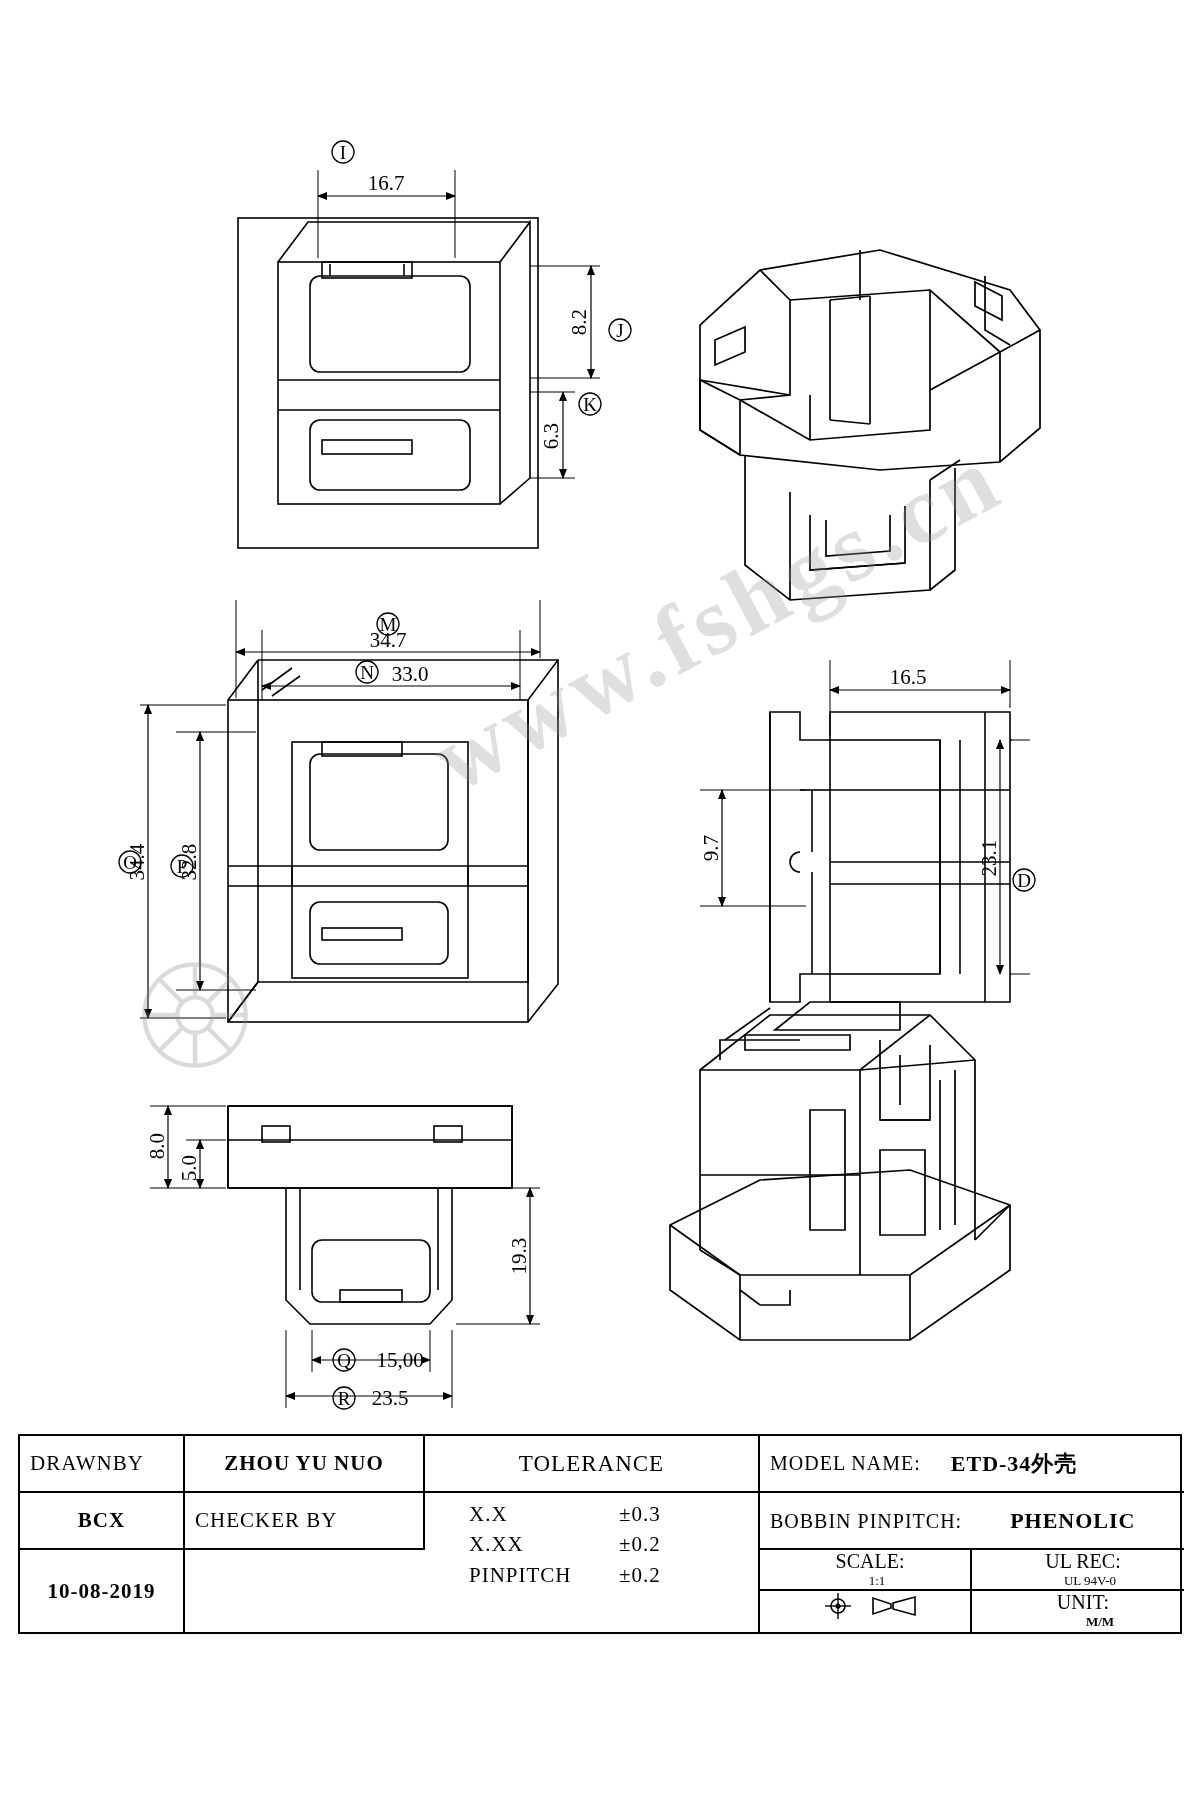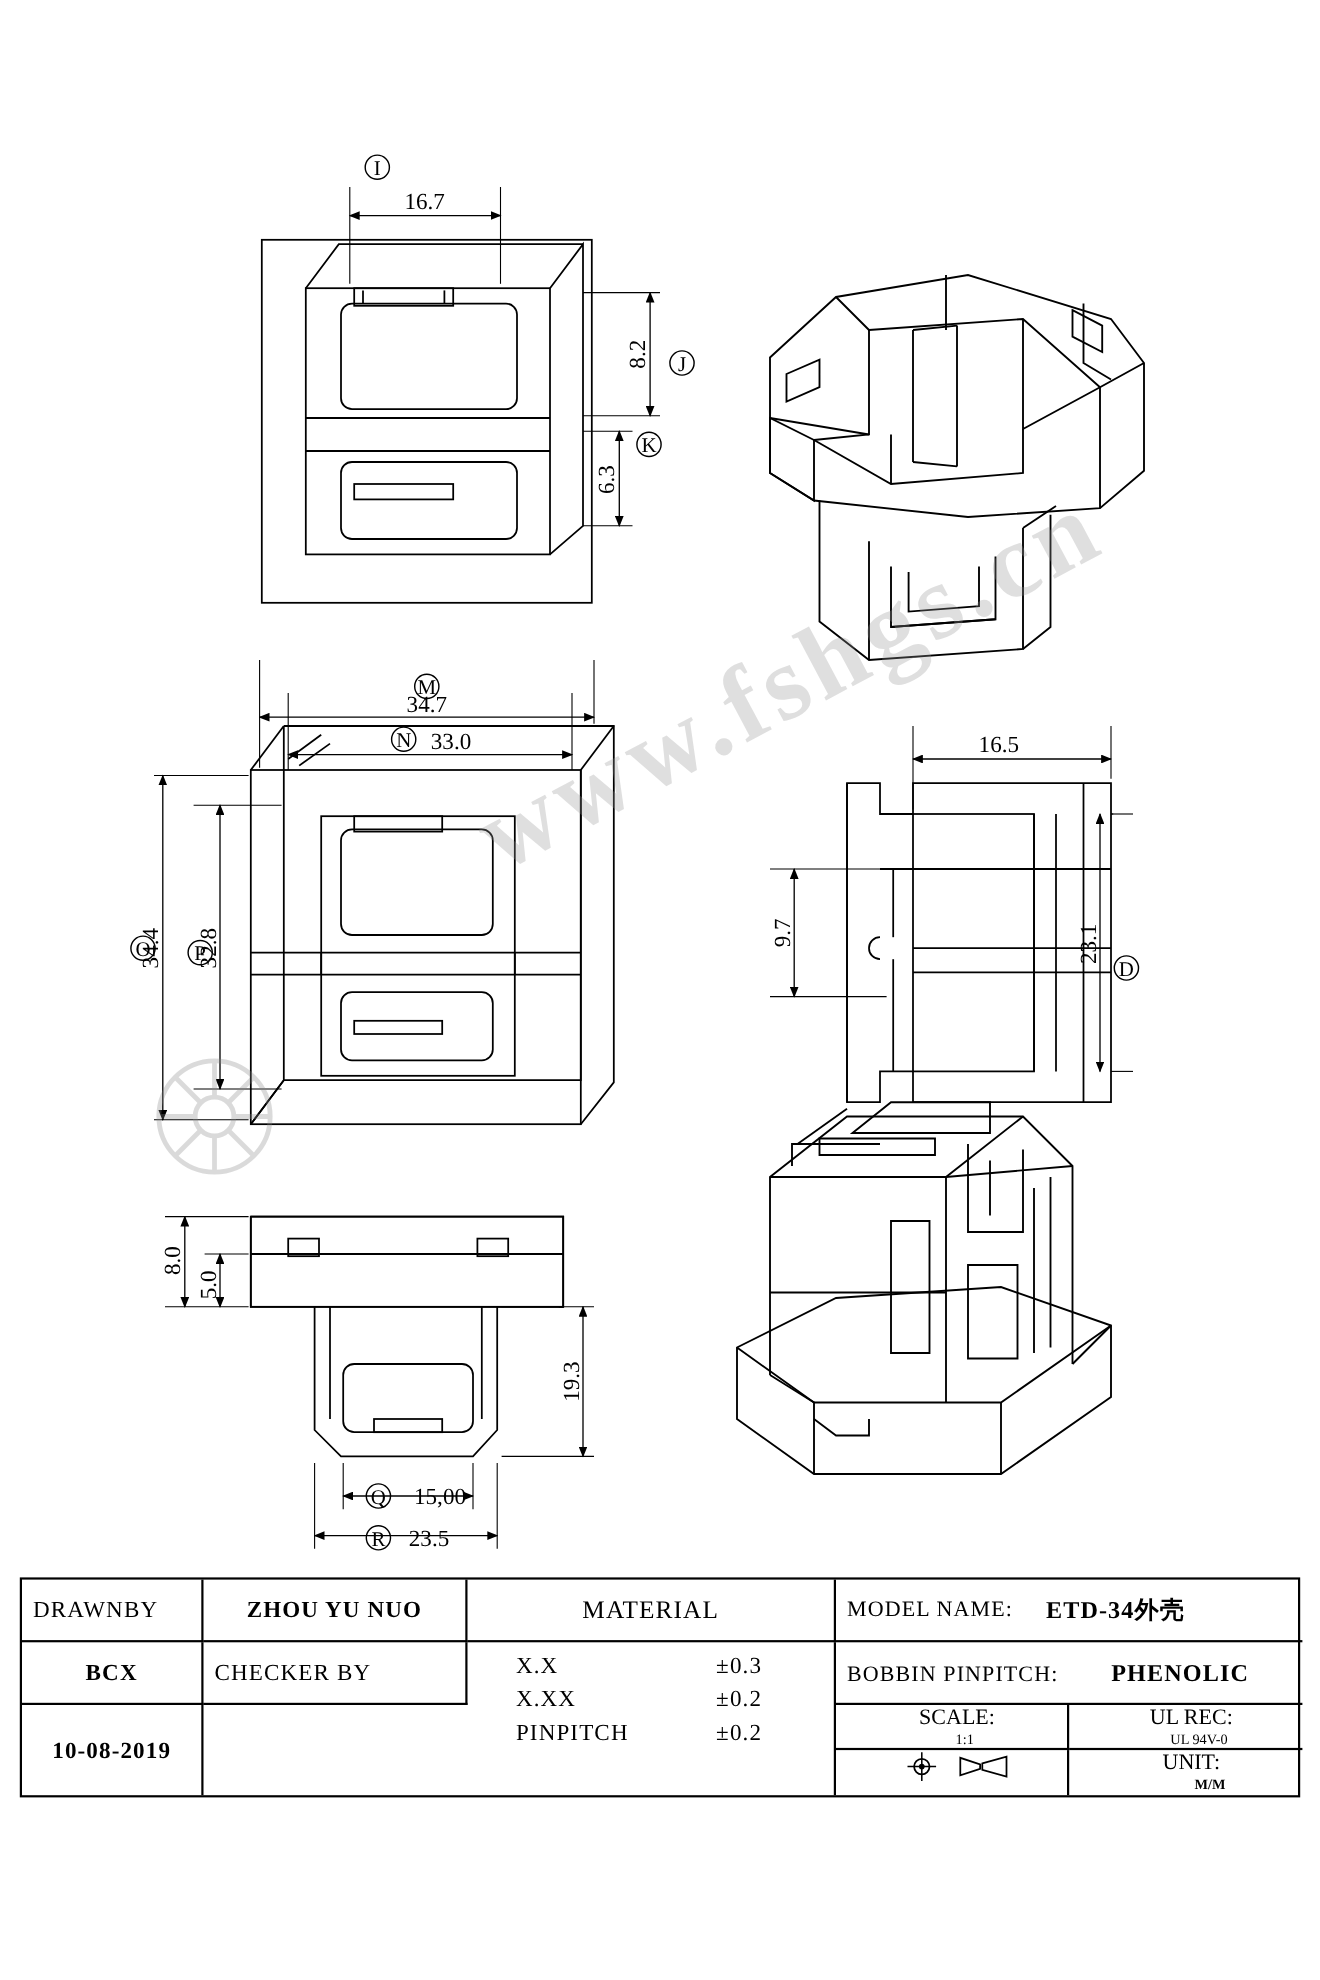--- a/index.html
+++ b/index.html
@@ -92,21 +92,20 @@
     padding: 6px 0 0 0;
     border-right: 2px solid #000;
     border-bottom: none;
     box-sizing: border-box;
   }
   .tol-row {
     display: flex;
     font-size: 21px;
     line-height: 1.45;
     padding-left: 44px;
-    gap: 32px;
   }
   .tol-name { width: 150px; letter-spacing: 1px; }
   .tol-val { letter-spacing: 1px; }
   .model-row { display: flex; align-items: center; width: 100%; }
   .model-label { font-size: 20px; letter-spacing: 1px; }
   .model-value { font-weight: bold; font-size: 22px; margin-left: 30px; }
   .mat-label { font-size: 20px; letter-spacing: 1px; }
   .mat-value { font-weight: bold; font-size: 22px; margin-left: 48px; }
   
   .br-grid {
@@ -407,21 +406,21 @@
   </svg>
 
   <div id="titleblock">
     <div class="tb-cell">
       <span class="tb-label">DRAWNBY</span>
     </div>
     <div class="tb-cell tb-center">
       <span>ZHOU YU NUO</span>
     </div>
     <div class="tb-cell tb-center">
-      <span style="font-weight:normal;font-size:23px;">MATERIAL</span>
+      <span style="font-weight:normal;font-size:23px;">TOLERANCE</span>
     </div>
     <div class="tb-cell lastcol">
       <div class="model-row">
         <span class="model-label">MODEL NAME:</span>
         <span class="model-value">ETD-34外壳</span>
       </div>
     </div>
 
     <div class="tb-cell tb-center">
       <span>BCX</span>

